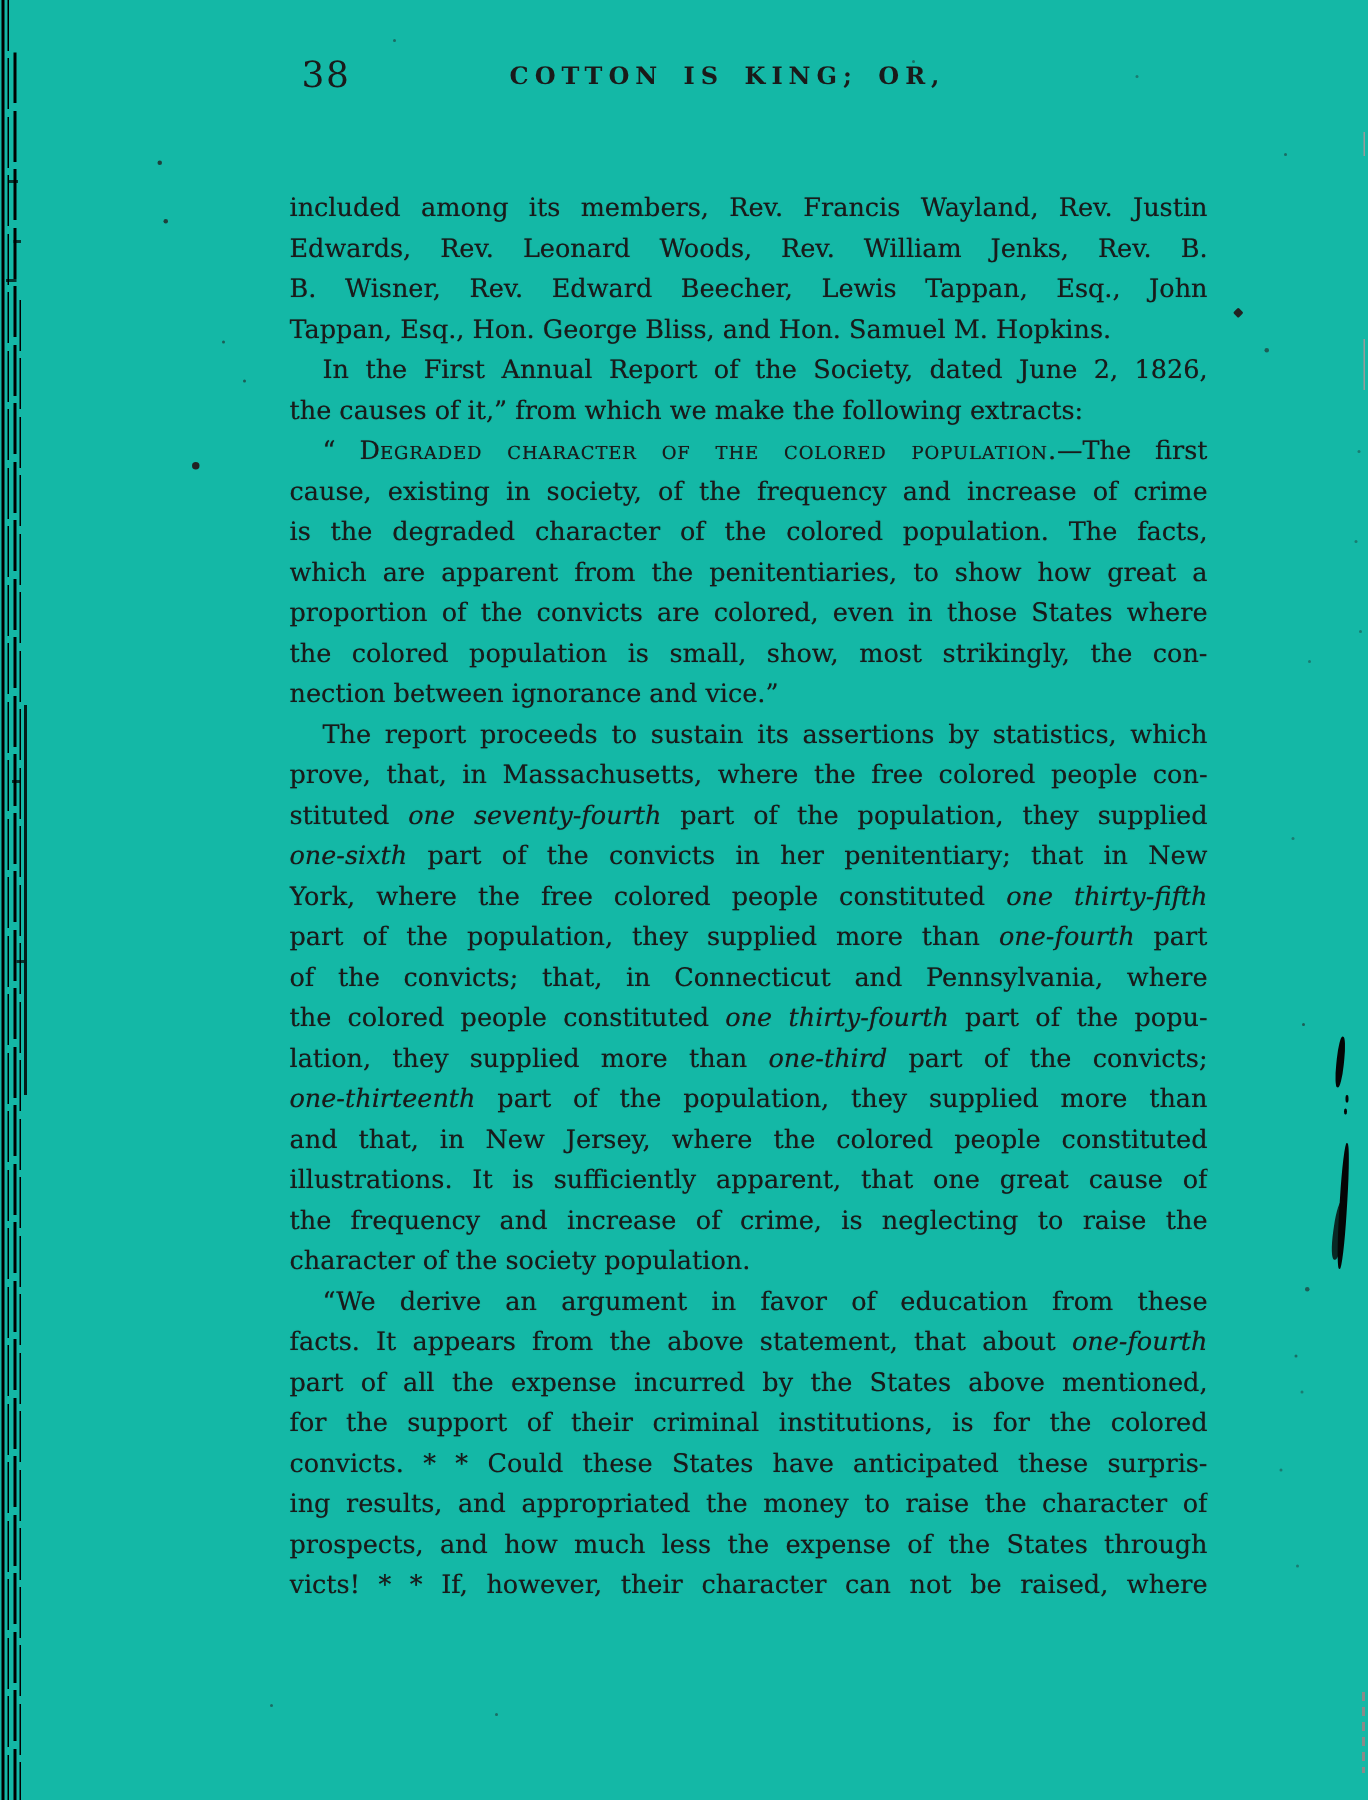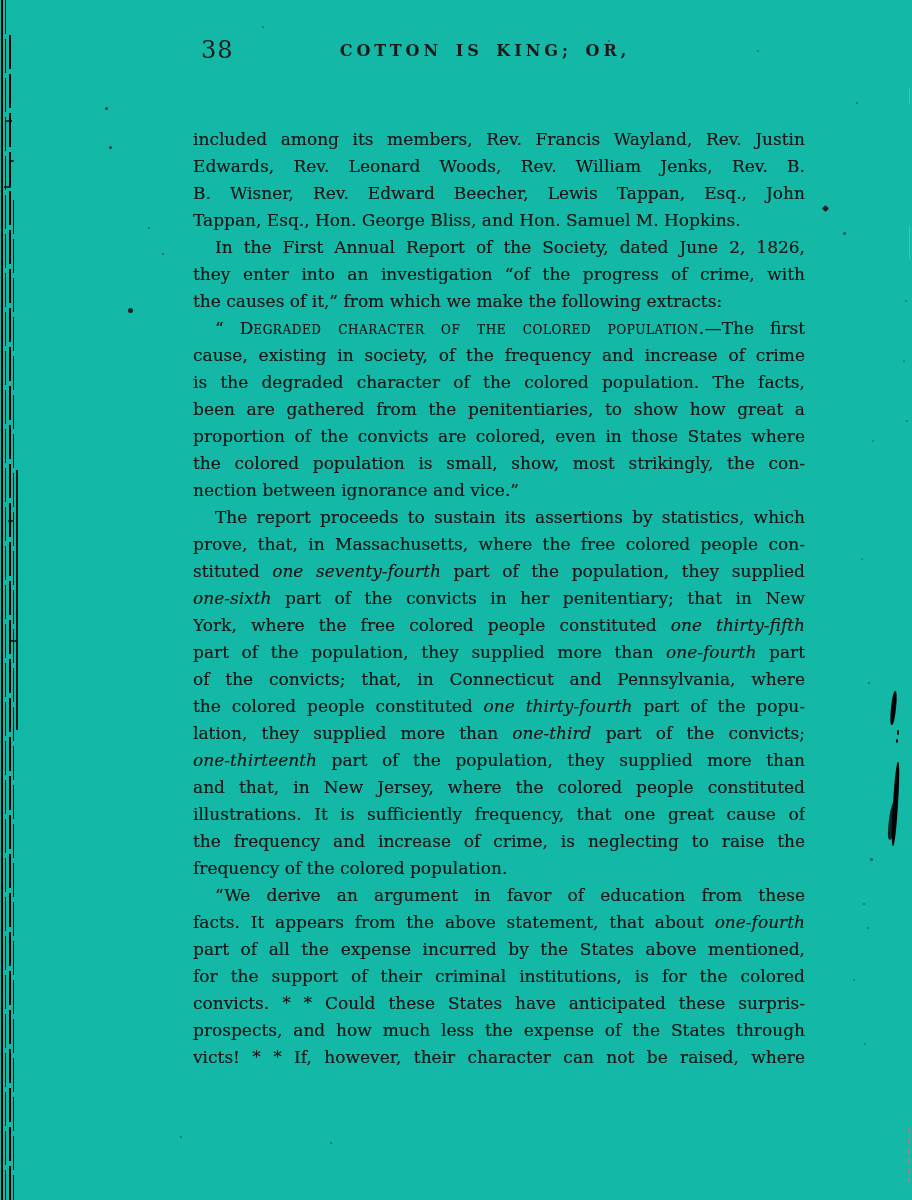--- a/index.html
+++ b/index.html
@@ -62,48 +62,48 @@
 
   <div class="pagenum">38</div>
   <div class="running">COTTON IS KING; OR,</div>
 
   <div class="textblock" id="textblock">
       <div class="line"><span>included among its members, Rev. Francis Wayland, Rev. Justin</span></div>
       <div class="line"><span>Edwards, Rev. Leonard Woods, Rev. William Jenks, Rev. B.</span></div>
       <div class="line"><span>B. Wisner, Rev. Edward Beecher, Lewis Tappan, Esq., John</span></div>
       <div class="line end"><span>Tappan, Esq., Hon. George Bliss, and Hon. Samuel M. Hopkins.</span></div>
       <div class="line indent"><span>In the First Annual Report of the Society, dated June 2, 1826,</span></div>
-      <div class="line"><span>they enter into an investigation “of the progress of crime, with</span></div>
       <div class="line end"><span>the causes of it,” from which we make the following extracts:</span></div>
       <div class="line indent"><span>“ D</span><span class="sc">egraded character of the colored population.</span><span>—The first</span></div>
       <div class="line"><span>cause, existing in society, of the frequency and increase of crime</span></div>
       <div class="line"><span>is the degraded character of the colored population. The facts,</span></div>
-      <div class="line"><span>been are gathered from the penitentiaries, to show how great a</span></div>
+      <div class="line"><span>which are apparent from the penitentiaries, to show how great a</span></div>
       <div class="line"><span>proportion of the convicts are colored, even in those States where</span></div>
       <div class="line"><span>the colored population is small, show, most strikingly, the con-</span></div>
       <div class="line end"><span>nection between ignorance and vice.”</span></div>
       <div class="line indent"><span>The report proceeds to sustain its assertions by statistics, which</span></div>
       <div class="line"><span>prove, that, in Massachusetts, where the free colored people con-</span></div>
       <div class="line"><span>stituted </span><span class="it">one seventy-fourth</span><span> part of the population, they supplied</span></div>
       <div class="line"><span class="it">one-sixth</span><span> part of the convicts in her penitentiary; that in New</span></div>
       <div class="line"><span>York, where the free colored people constituted </span><span class="it">one thirty-fifth</span></div>
       <div class="line"><span>part of the population, they supplied more than </span><span class="it">one-fourth</span><span> part</span></div>
       <div class="line"><span>of the convicts; that, in Connecticut and Pennsylvania, where</span></div>
       <div class="line"><span>the colored people constituted </span><span class="it">one thirty-fourth</span><span> part of the popu-</span></div>
       <div class="line"><span>lation, they supplied more than </span><span class="it">one-third</span><span> part of the convicts;</span></div>
       <div class="line"><span class="it">one-thirteenth</span><span> part of the population, they supplied more than</span></div>
       <div class="line"><span>and that, in New Jersey, where the colored people constituted</span></div>
-      <div class="line"><span>illustrations. It is sufficiently frequency, that one great cause of</span></div>
+      <div class="line"><span>illustrations. It is sufficiently apparent, that one great cause of</span></div>
       <div class="line"><span>the frequency and increase of crime, is neglecting to raise the</span></div>
-      <div class="line end"><span>frequency of the colored population.</span></div>
+      <div class="line end"><span>character of the society population.</span></div>
       <div class="line indent"><span>“We derive an argument in favor of education from these</span></div>
       <div class="line"><span>facts. It appears from the above statement, that about </span><span class="it">one-fourth</span></div>
       <div class="line"><span>part of all the expense incurred by the States above mentioned,</span></div>
       <div class="line"><span>for the support of their criminal institutions, is for the colored</span></div>
       <div class="line"><span>convicts. * * Could these States have anticipated these surpris-</span></div>
+      <div class="line"><span>ing results, and appropriated the money to raise the character of</span></div>
       <div class="line"><span>prospects, and how much less the expense of the States through</span></div>
       <div class="line"><span>victs! * * If, however, their character can not be raised, where</span></div>
     </div>
 
   <div class="smudge" style="left:891px;top:691px;width:5px;height:34px;transform:rotate(6deg);"></div>
   <div class="smudge" style="left:897px;top:730px;width:2px;height:5px;"></div>
   <div class="smudge" style="left:896px;top:739px;width:2px;height:4px;"></div>
   <div class="smudge" style="left:893px;top:762px;width:5px;height:84px;transform:rotate(3.5deg);"></div>
   <div class="smudge" style="left:889px;top:800px;width:7px;height:40px;transform:rotate(8deg);opacity:.8;"></div>
 

